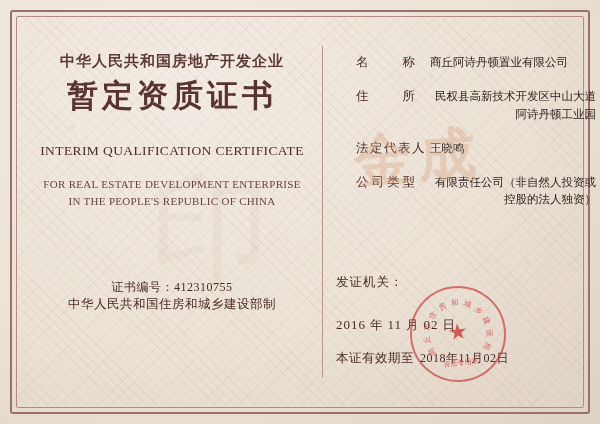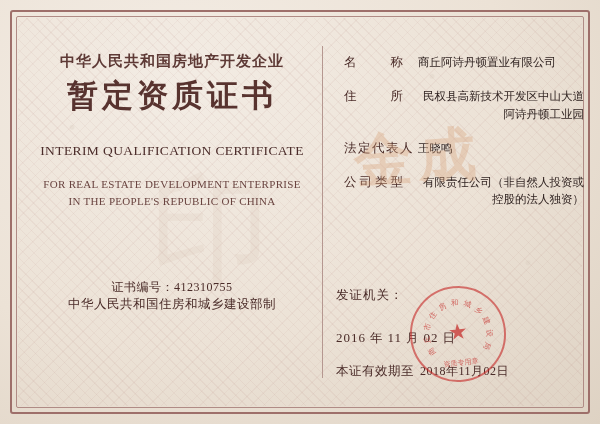--- a/index.html
+++ b/index.html
@@ -122,21 +122,21 @@
   }
   .l-issuer {
     font-size: 12.5px;
     color: #4a2b28;
     letter-spacing: .5px;
   }
 
   
   .right {
     position: absolute;
-    left: 320px;
+    left: 332px;
     top: 0;
     width: 240px;
     color: #3b2b28;
   }
   .field {
     display: flex;
     align-items: flex-start;
     margin-bottom: 17px;
   }
   .f-label {
@@ -154,21 +154,21 @@
     color: #2f2220;
     font-family: "DejaVu Sans", sans-serif;
     text-align: right;
   }
   .field.first { margin-top: 30px; }
 
   
   .issuing {
     position: absolute;
     left: 312px;
-    top: 263px;
+    top: 250px;
     width: 250px;
     color: #4a2b28;
   }
   .issuing-label {
     font-size: 12.5px;
     letter-spacing: 1px;
   }
   .date-row {
     margin-top: 26px;
     font-size: 12.5px;

